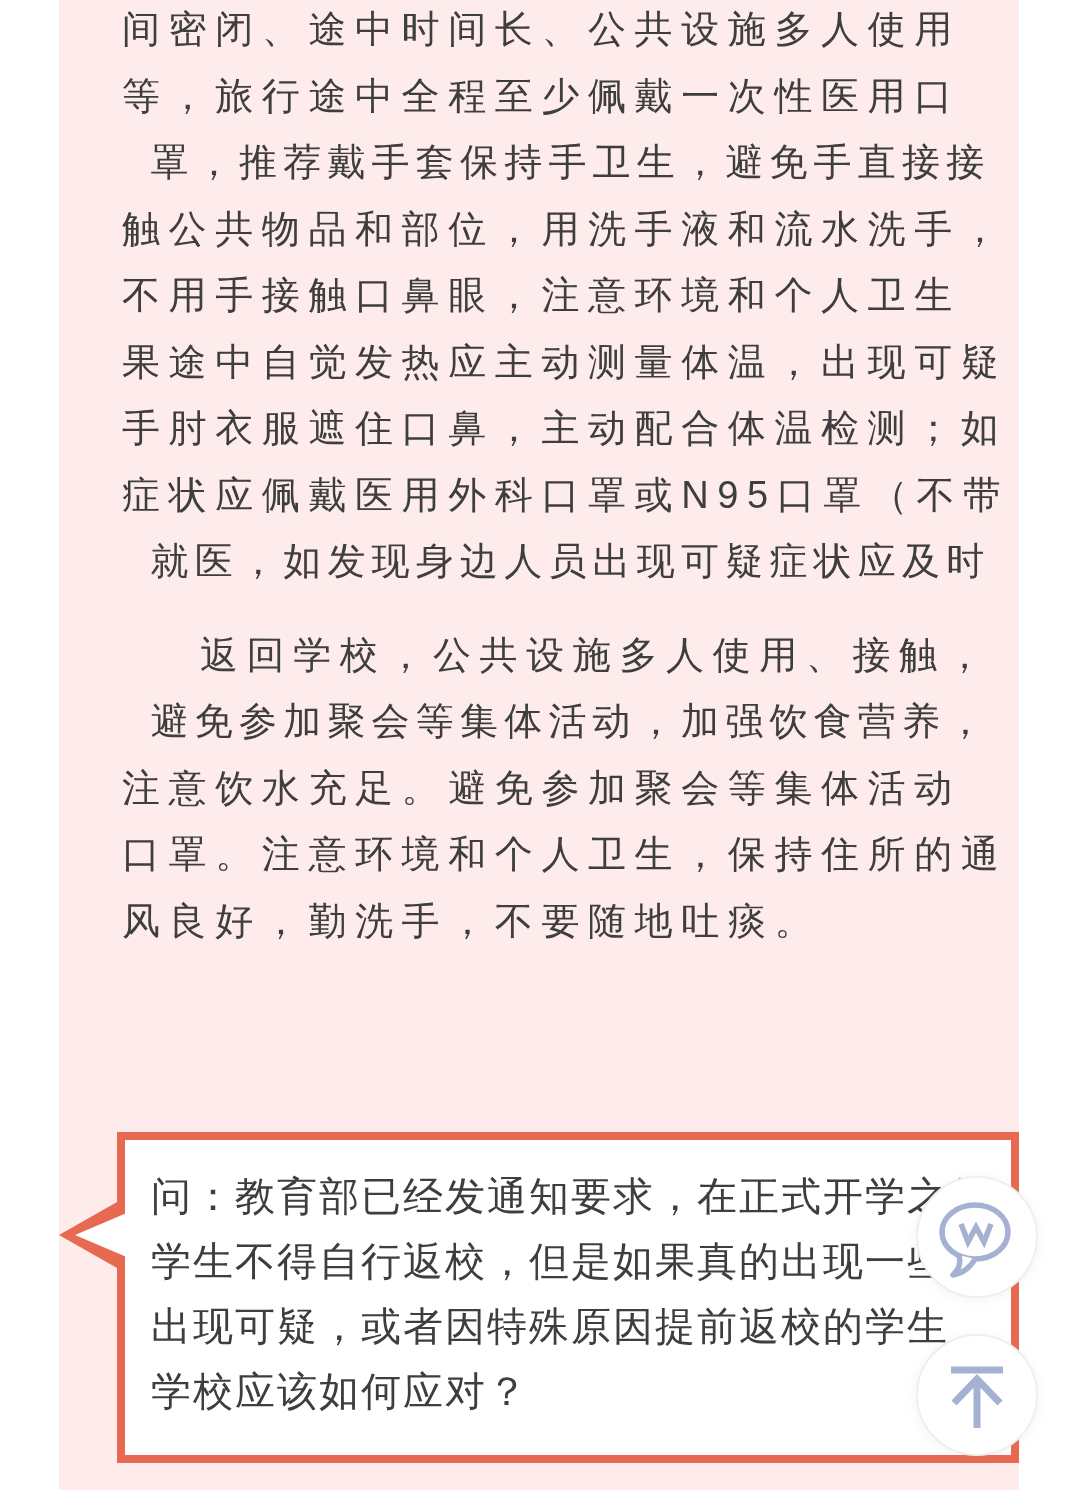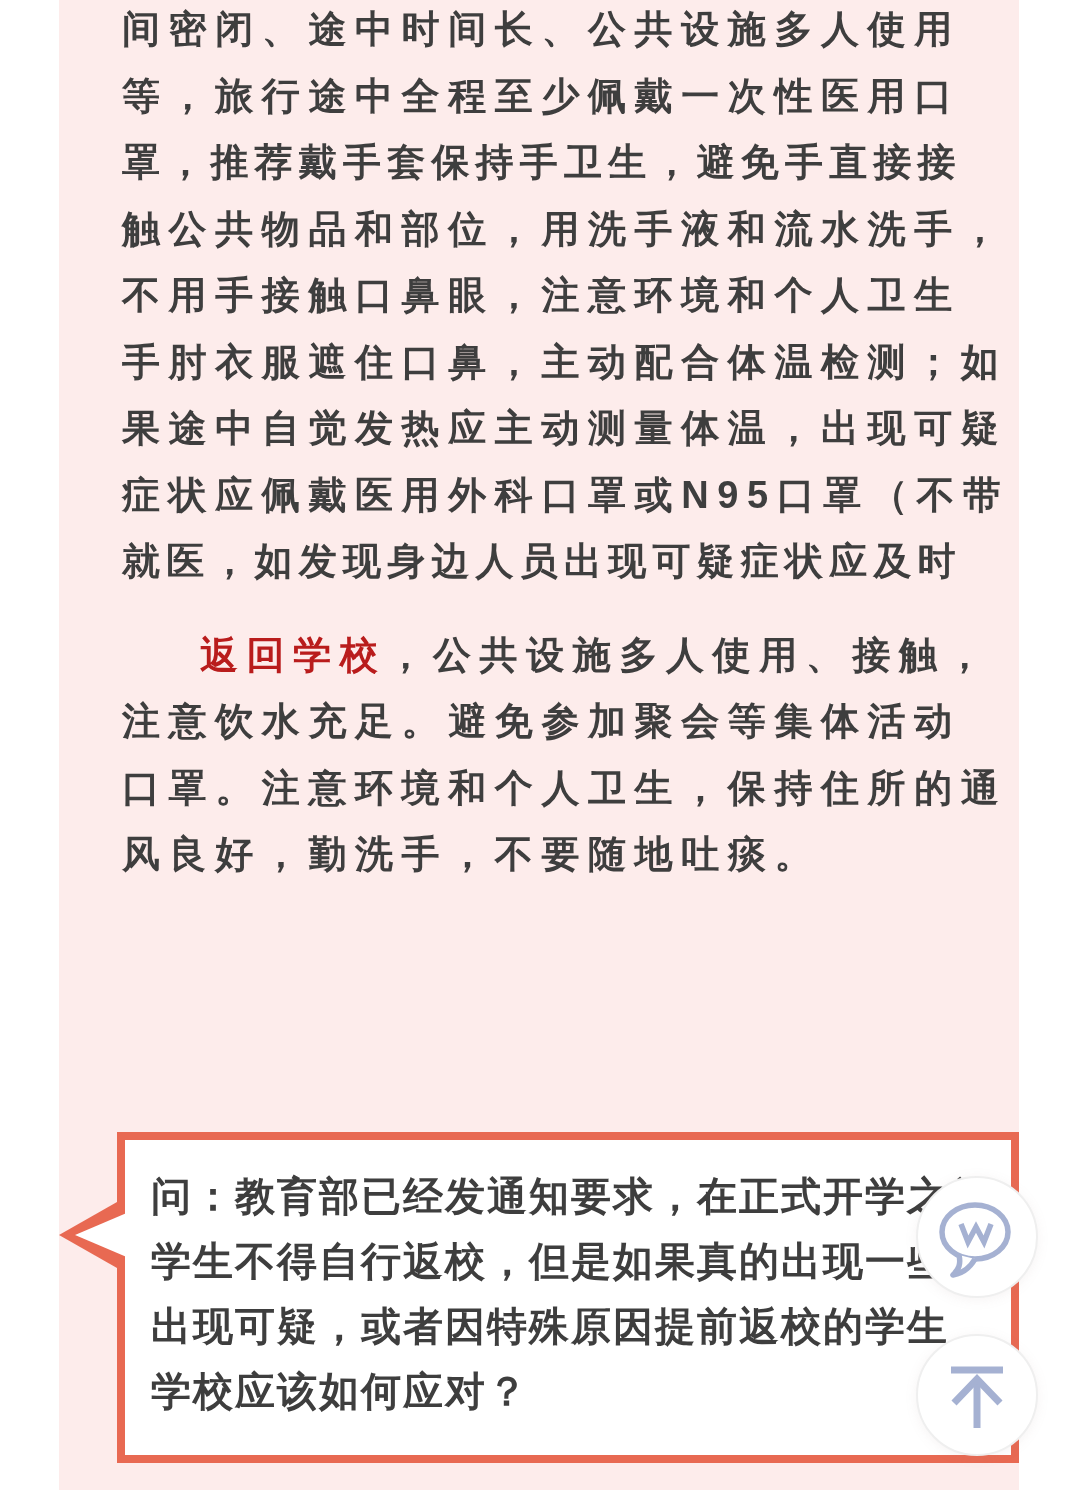--- a/index.html
+++ b/index.html
@@ -7,33 +7,32 @@
   body {
     position:relative;
     background:#ffffff;
     font-family:"Liberation Sans","DejaVu Sans",sans-serif;
     overflow:hidden;
   }
   .content {
     position:absolute; left:59px; top:0;
     width:960px; height:1490px;
     background:#fdeceb;
-    font-weight:bold;
   }
   .article { padding-left:63px; }
   .p1 { margin-top:-4px; }
   .p2 { margin-top:27px; }
   .aline {
     height:66.5px; line-height:66.5px;
     font-size:38px; letter-spacing:8.6px;
     color:#3e3e3e; white-space:nowrap;
   }
-  .ls19 { letter-spacing:6.2px; }
+  .ls19 { letter-spacing:6.2px;text-align:center; }
   .indent { padding-left:78px; }
-  .rlink { color:#b91c1c; text-decoration:none; cursor:pointer; }
+  .rlink { color:#404040; text-decoration:none; cursor:pointer; }
 
   .qbox {
     position:absolute; left:58px; top:1132px;
     width:902px; height:331px;
     background:#ffffff;
     border:8px solid #e86952;
   }
   .tail-outer {
     position:absolute; left:-66px; top:62px;
     width:0; height:0;
@@ -76,30 +75,31 @@
 
 <div class="content">
   <div class="article">
 
     <div class="p1">
       <div class="aline">间密闭、途中时间长、公共设施多人使用</div>
       <div class="aline">等，旅行途中全程至少佩戴一次性医用口</div>
       <div class="aline ls19">罩，推荐戴手套保持手卫生，避免手直接接</div>
       <div class="aline">触公共物品和部位，用洗手液和流水洗手，</div>
       <div class="aline">不用手接触口鼻眼，注意环境和个人卫生</div>
+      <div class="aline">果途中自觉发热应主动测量体温，出现可疑</div>
       <div class="aline">手肘衣服遮住口鼻，主动配合体温检测；如</div>
-      <div class="aline">果途中自觉发热应主动测量体温，出现可疑</div>
       <div class="aline">症状应佩戴医用外科口罩或N95口罩（不带</div>
       <div class="aline ls19">就医，如发现身边人员出现可疑症状应及时</div>
     </div>
 
     <div class="p2">
       <div class="aline indent">
         <a class="rlink">返回学校</a><span>，公共设施多人使用、接触，</span>
       </div>
+      <div class="aline ls19">避免参加聚会等集体活动，加强饮食营养，</div>
       <div class="aline">注意饮水充足。避免参加聚会等集体活动</div>
       <div class="aline">口罩。注意环境和个人卫生，保持住所的通</div>
       <div class="aline">风良好，勤洗手，不要随地吐痰。</div>
     </div>
   </div>
 
   <div class="qbox">
     <div class="tail-outer"></div>
     <div class="tail-inner"></div>
     <div class="qtext">

